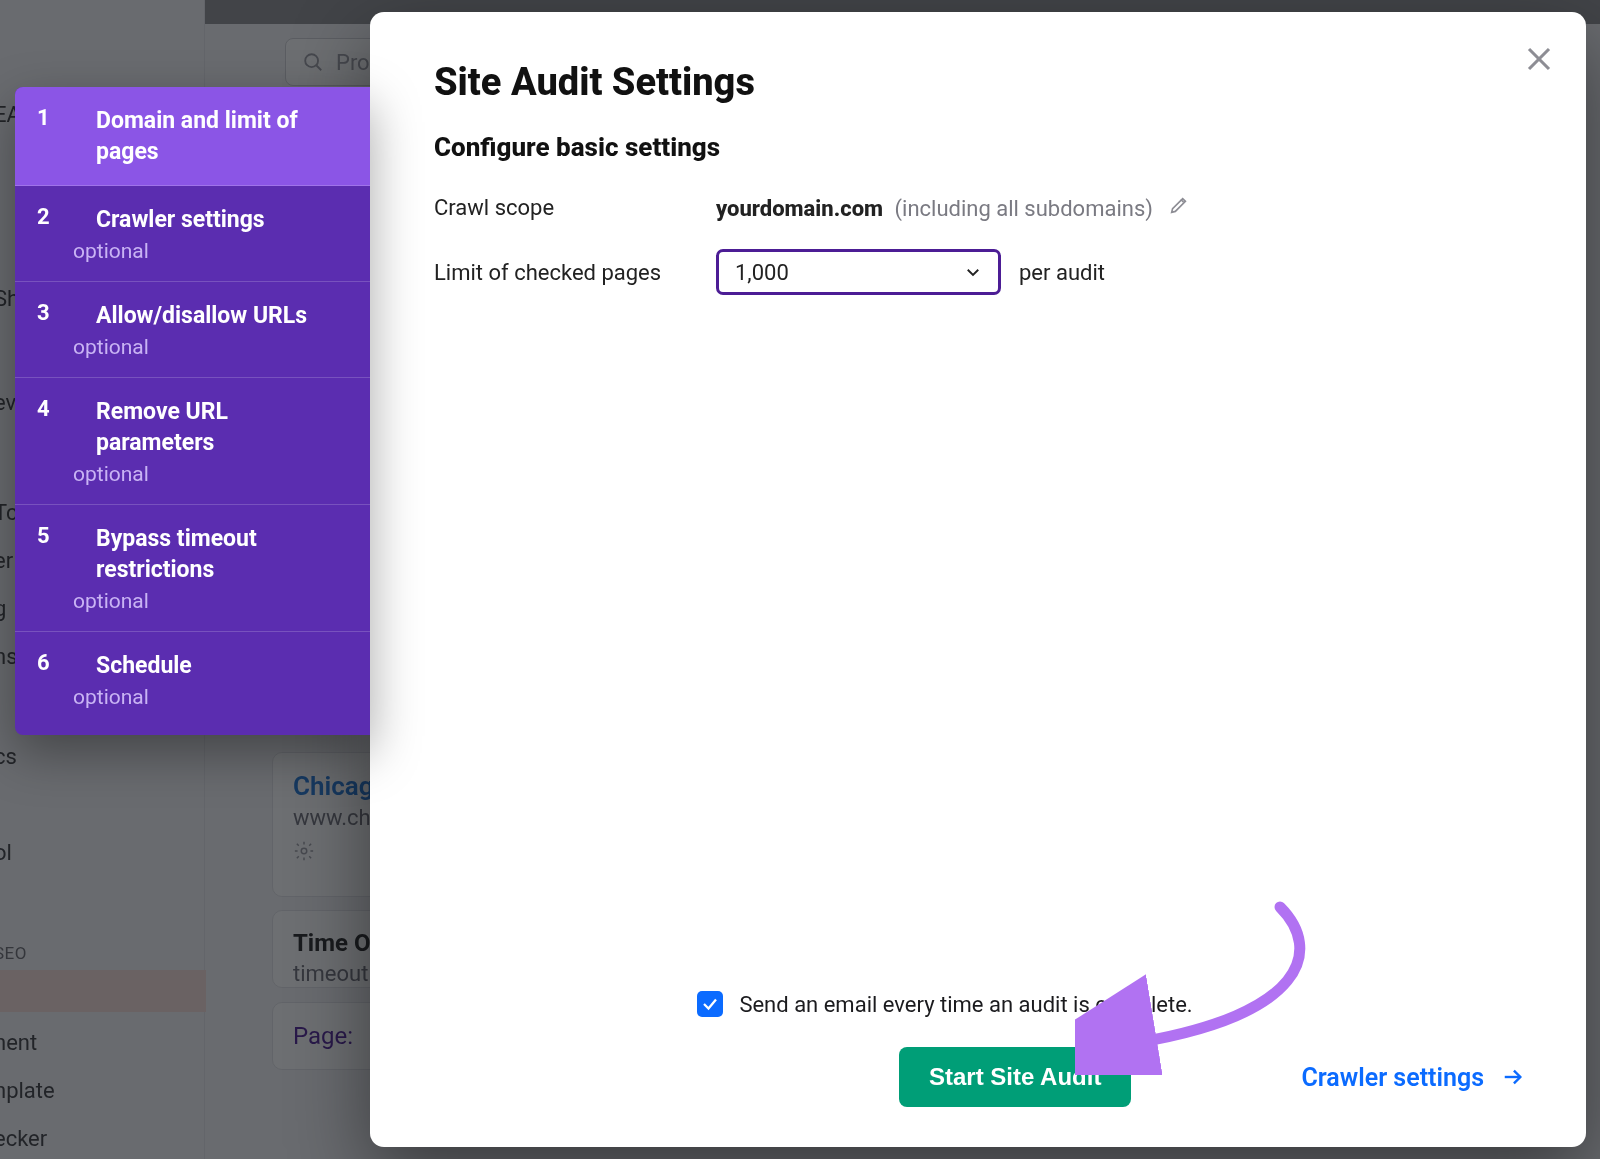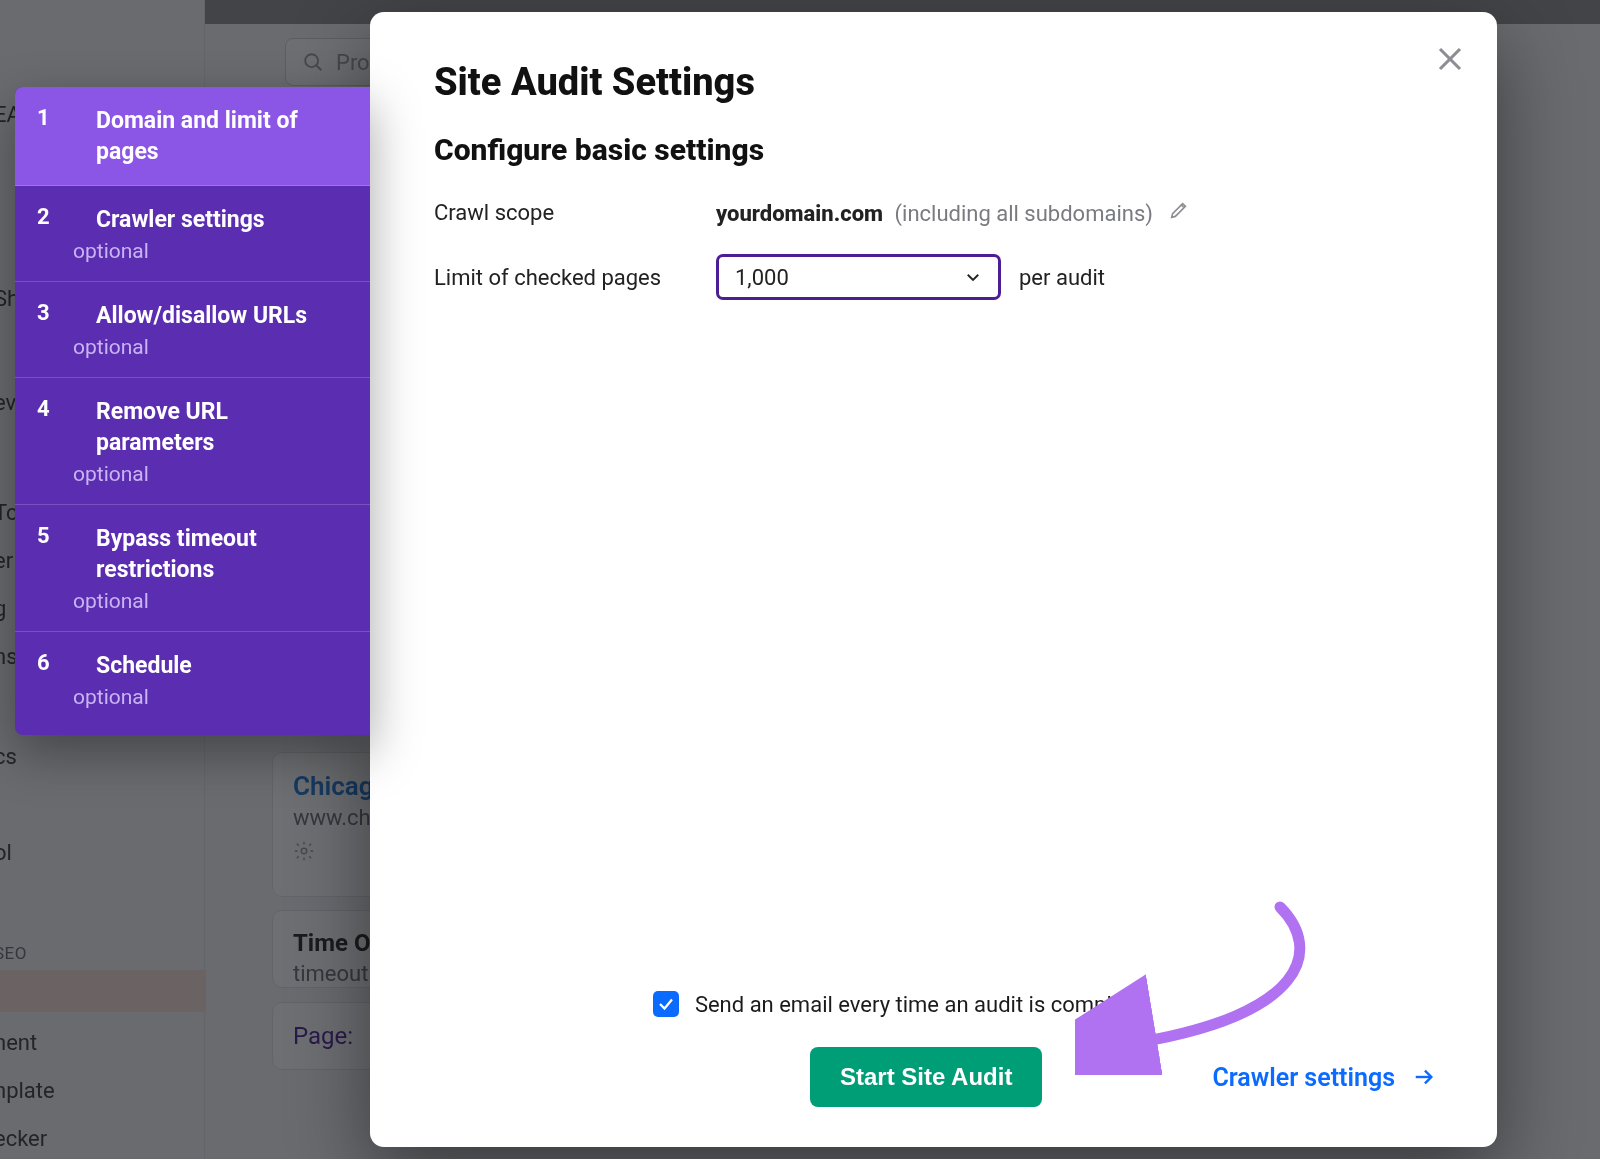--- a/index.html
+++ b/index.html
@@ -68,34 +68,34 @@
   }
   .wiz-item:last-child{border-bottom:none; padding-bottom:26px;}
   .wiz-item.active { background:#8b55e6; }
   .wiz-num { font-size:22px; font-weight:700; min-width:14px; }
   .wiz-body { display:flex; flex-direction:column; }
   .wiz-title { font-size:23px; font-weight:700; line-height:1.35;margin-left:23px; }
   .wiz-opt  { font-size:21px; color:#c9b4f4; margin-top:4px; font-weight:400;}
 
   
   .modal {
-    position:absolute; left:370px; top:12px; width:1127px; height:1135px;
+    position:absolute; left:370px; top:12px; width:1216px; height:1135px;
     background:#fff; border-radius:14px;
     box-shadow:0 30px 80px rgba(0,0,0,.45);
     padding:48px 60px 40px 64px;
     z-index:4;
   }
   .modal-close{
     position:absolute; right:28px; top:28px; cursor:pointer;
     width:38px;height:38px; display:flex;align-items:center;justify-content:center;
   }
   .modal-close svg{width:30px;height:30px;stroke:#8d8d94;stroke-width:2.5;fill:none;}
 
   .modal h1{font-size:38px; font-weight:800; color:#111; margin-bottom:28px;}
-  .modal h2{font-size:30px; font-weight:800; color:#111; margin-bottom:32px;}
+  .modal h2{font-size:26px; font-weight:800; color:#111; margin-bottom:32px;}
 
   .form-row{display:flex; align-items:center; margin-bottom:28px; font-size:22px; color:#222;}
   .form-label{width:282px; flex-shrink:0;}
   .scope-val{font-weight:800;}
   .scope-note{color:#7a7a82; margin-left:6px;}
   .edit-ico{margin-left:10px; display:inline-flex;}
   .edit-ico svg{width:22px;height:22px;stroke:#8d8d94;fill:none;stroke-width:1.8;}
 
   .select{
     width:285px; height:46px; border:3px solid #4c1d95; border-radius:7px;

